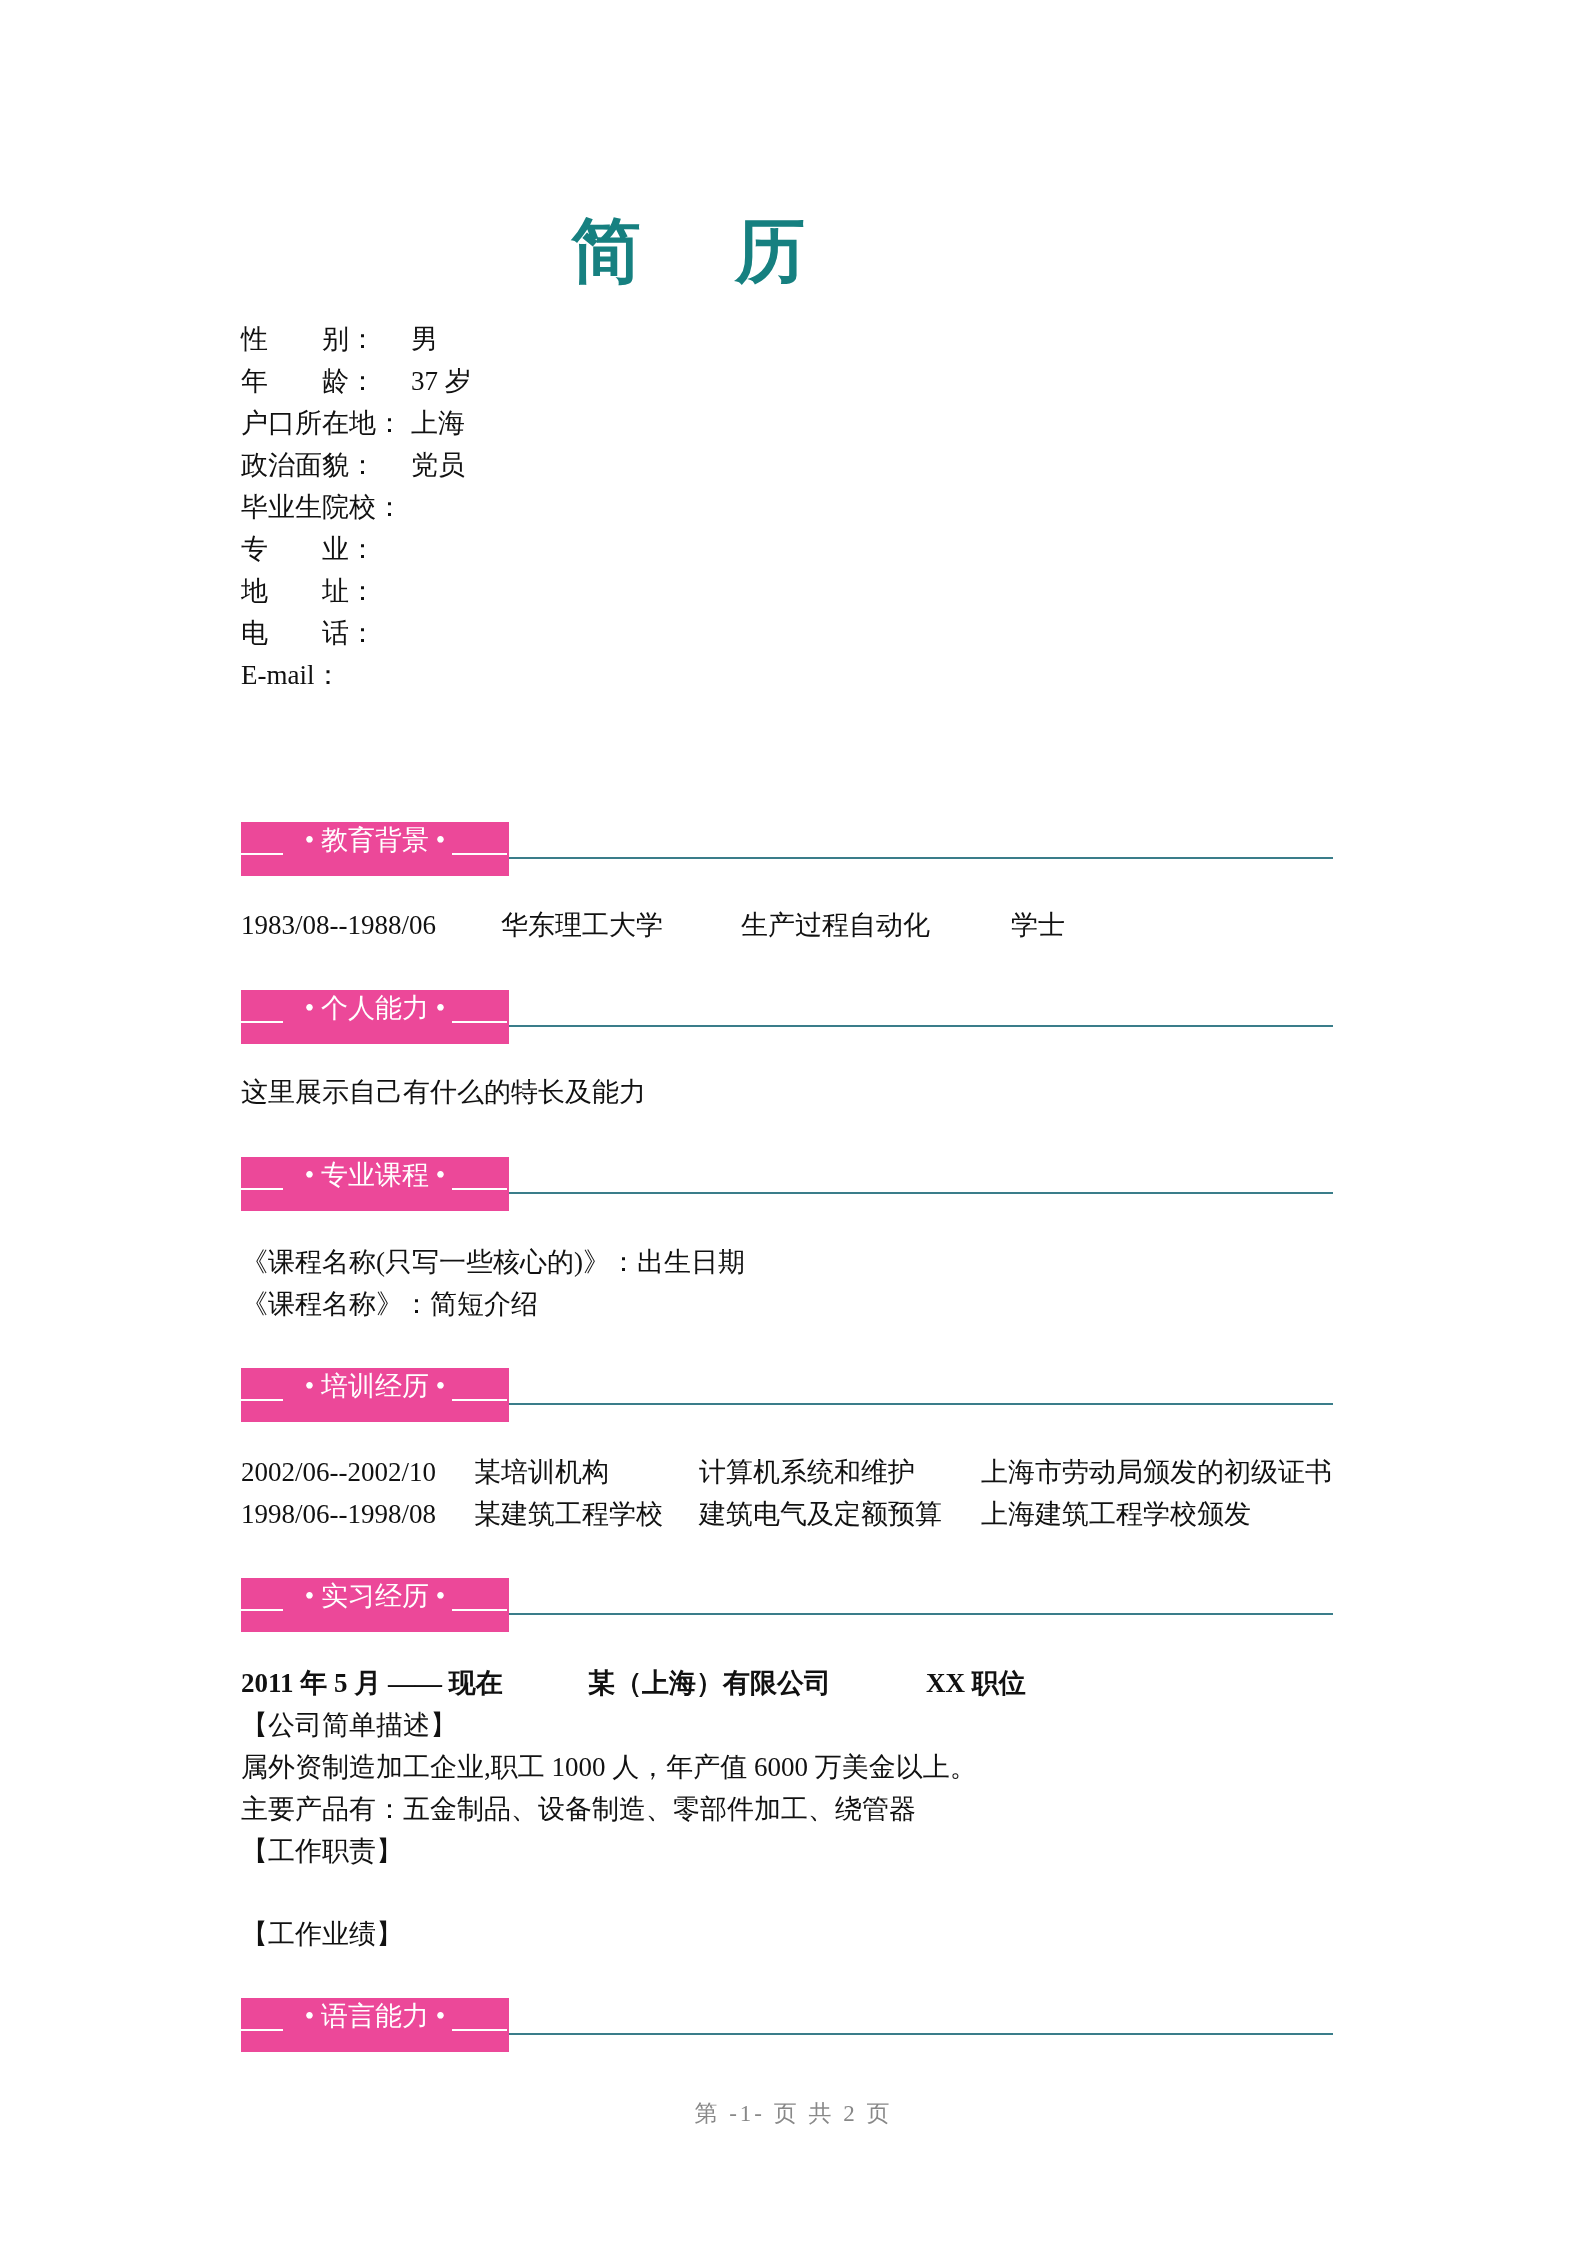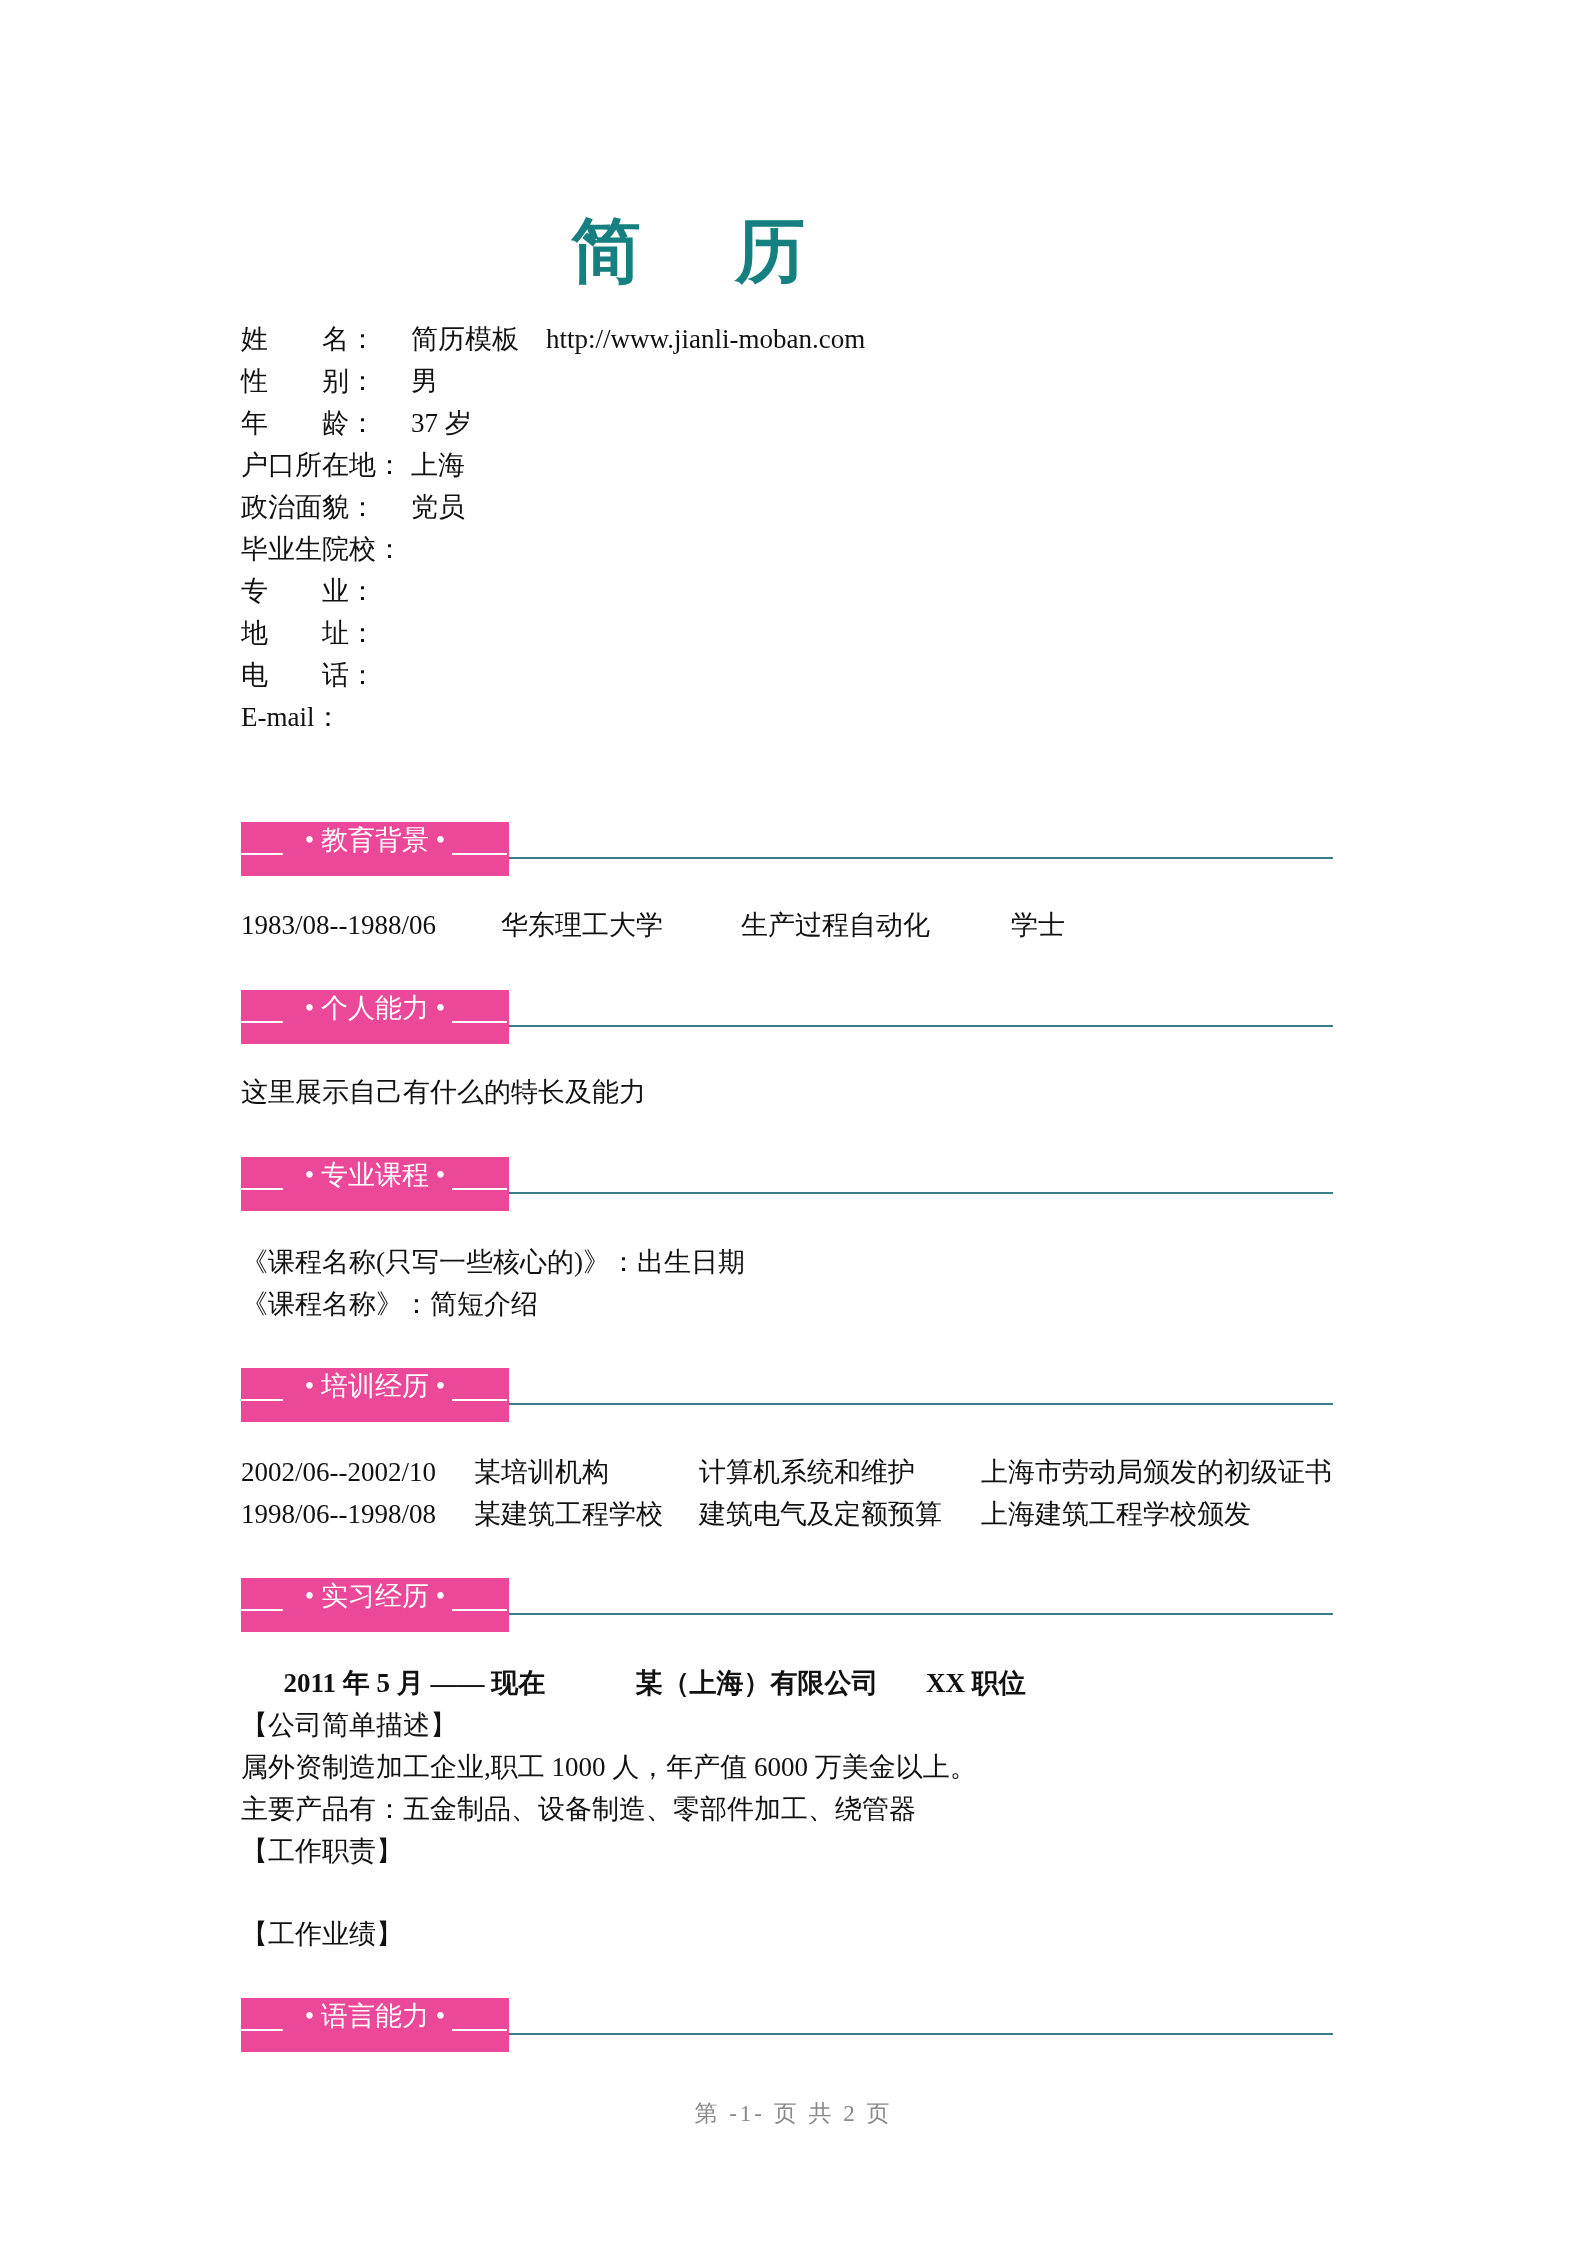--- a/index.html
+++ b/index.html
@@ -15,36 +15,32 @@
   .info-value { white-space: pre; }
   .section { position: absolute; left: 241px; width: 1100px; height: 40px; }
   .sec-box { position: absolute; left: 0; top: 0; width: 268px; height: 54px; background: #ec4899; }
   .sec-box .label { position: absolute; left: 0; top: 0; width: 268px; text-align: center;
                     color: #fff; font-size: 27px; line-height: 36px; }
   .sec-box .ul-left { position: absolute; left: 0; top: 31px; width: 42px; height: 2px; background: #fff; }
   .sec-box .ul-right { position: absolute; right: 2px; top: 31px; width: 55px; height: 2px; background: #fff; }
   .sec-line { position: absolute; left: 268px; top: 35px; width: 824px; height: 2px; background: #3a7d8a; }
   .text { position: absolute; left: 241px; font-size: 27px; line-height: 42px; white-space: pre; }
   .row { display: flex; }
-  .bold { font-weight: bold; text-align: center; }
+  .bold { font-weight: bold; }
   .footer { position: absolute; top: 2098px; left: 0; width: 1587px; text-align: center;
             color: #888; font-size: 23px; letter-spacing: 3px; }
 </style>
 </head>
 <body>
 
 <div class="title">
   <span>简</span><span class="gap"></span><span>历</span>
 </div>
 
 <div class="info">
-  <div class="info-row">
-      <span class="info-label">姓　　名：</span>
-      <span class="info-value">简历模板　http://www.jianli-moban.com</span>
-    </div>
   <div class="info-row">
       <span class="info-label">性　　别：</span>
       <span class="info-value">男</span>
     </div>
   <div class="info-row">
       <span class="info-label">年　　龄：</span>
       <span class="info-value">37 岁</span>
     </div>
   <div class="info-row">
       <span class="info-label">户口所在地：</span>

